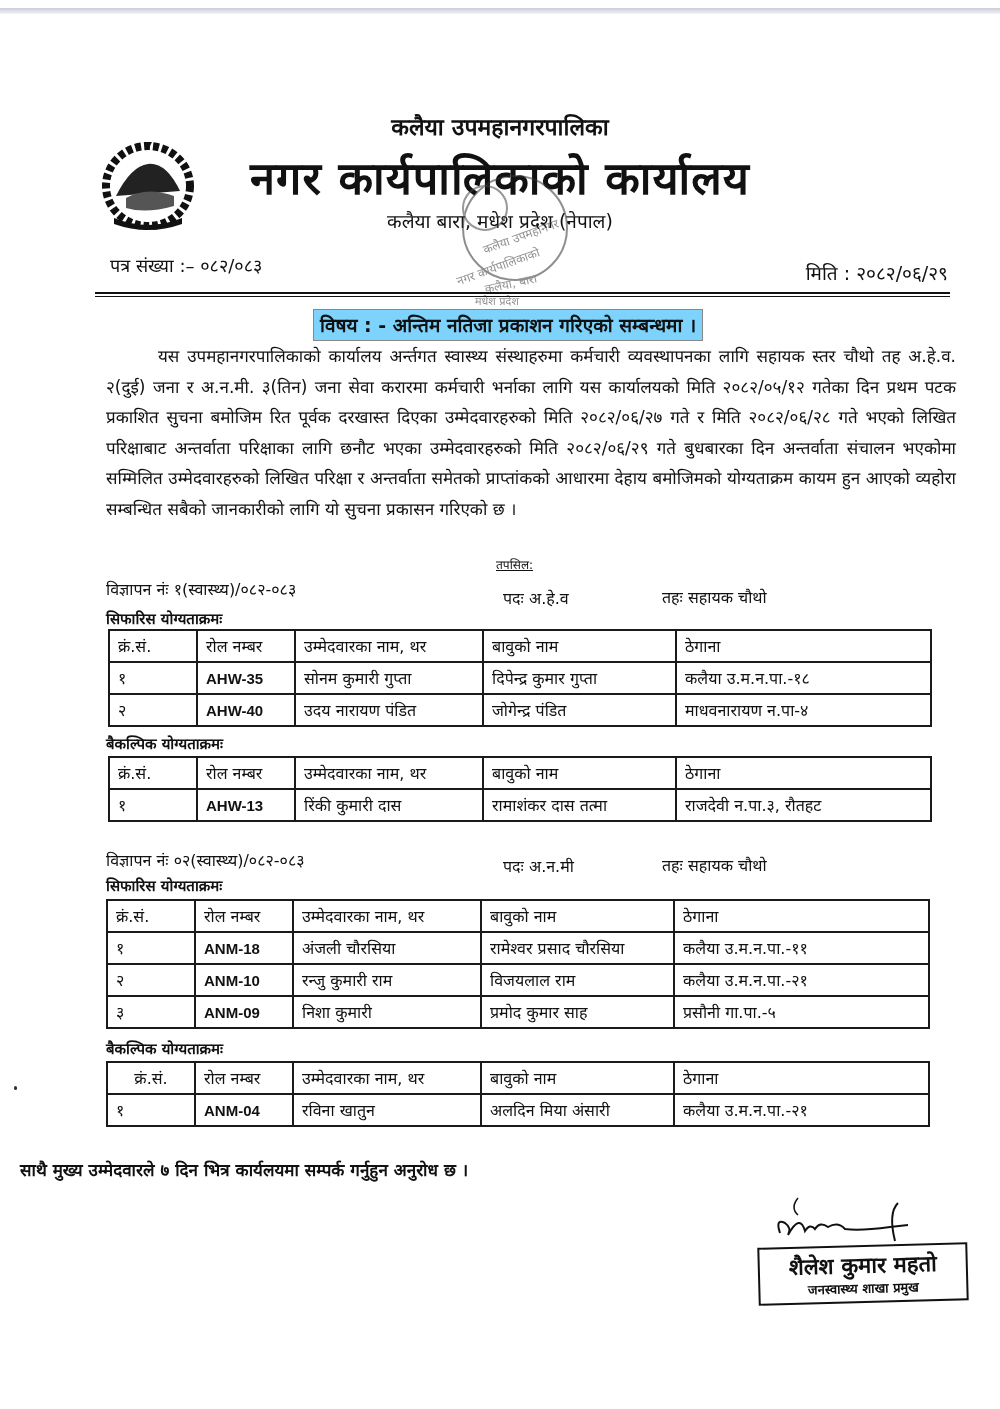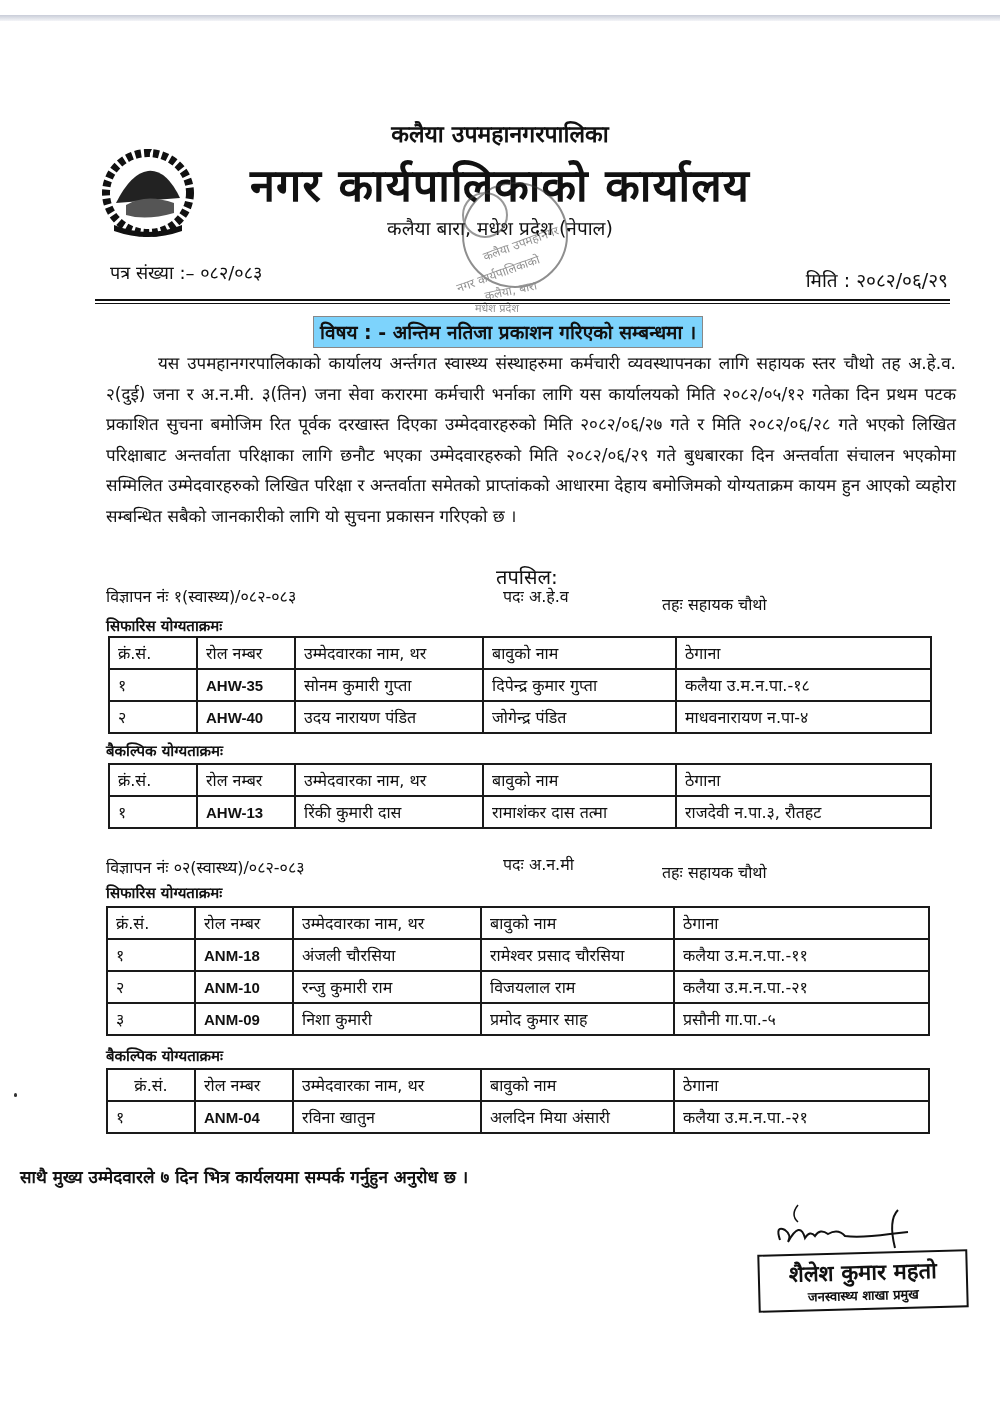--- a/index.html
+++ b/index.html
@@ -1,20 +1,20 @@
 <!DOCTYPE html>
 <html><head>
 <meta charset="utf-8">
 <style>
   html, body { margin: 0; padding: 0; }
   body {
     width: 1000px; height: 1409px; background: #ffffff; position: relative; overflow: hidden;
     font-family: "DejaVu Sans", "Liberation Sans", sans-serif; color: #111;
   }
-  .page { position: absolute; left: 0; top: 15px; width: 1000px; height: 1103px; }
+  .page { position: absolute; left: 0; top: 8px; width: 1000px; height: 1103px; }
   .top-scan { position: absolute; left: 0; top: 0; width: 1000px; height: 6px;
     background: linear-gradient(#c9cdd8, #f4f5f8); }
 
   
   .emblem { position: absolute; left: 96px; top: 128px; width: 104px; height: 96px; }
   .org-sub { position: absolute; left: 0; width: 1000px; top: 102px; text-align: center; font-size: 23px; font-weight: bold; }
   .org-title { position: absolute; left: 0; width: 1000px; top: 138px; text-align: center; font-size: 45px; font-weight: bold; letter-spacing: 1px; }
   .org-address { position: absolute; left: 0; width: 1000px; top: 200px; text-align: center; font-size: 19px; }
   .ref-no { position: absolute; left: 110px; top: 245px; font-size: 18px; }
   .date-top { position: absolute; right: 52px; top: 252px; font-size: 19px; }
@@ -22,24 +22,24 @@
   .rule2 { position: absolute; left: 95px; width: 855px; top: 288px; height: 1px; background: #111; }
 
   .stamp { position: absolute; left: 425px; top: 165px; width: 180px; height: 150px; opacity: 0.55; pointer-events: none; }
 
   .subject { position: absolute; left: 313px; top: 301px; padding: 2px 6px; font-size: 19px; font-weight: bold;
     background: #7dd3fc; border: 1px solid #888; }
 
   .body-para { position: absolute; left: 106px; top: 333px; width: 850px; font-size: 17px; line-height: 30.5px;
     text-align: justify; text-indent: 52px; }
 
-  .tapasil { position: absolute; left: 496px; top: 548px; font-size: 20px; }
+  .tapasil { position: absolute; left: 496px; top: 548px; font-size: 12px; text-decoration: underline; }
 
   .ad-line { position: absolute; left: 106px; font-size: 16px; }
-  .ad-post { position: absolute; left: 503px; font-size: 16px; }
+  .ad-post { position: absolute; left: 503px; font-size: 16px; margin-top: 9px; }
   .ad-level { position: absolute; left: 662px; font-size: 16px; margin-top: 8px; }
   .sec-label { position: absolute; left: 106px; font-size: 15px; font-weight: bold; }
 
   table.merit { position: absolute; border-collapse: collapse; font-size: 16px; }
   table.merit td { border: 2px solid #1a1a1a; padding: 2px 8px; height: 26px; white-space: nowrap; }
   .c1 { width: 70px; } .c2 { width: 80px; } .c3 { width: 170px; } .c4 { width: 175px; } .c5 { width: 237px; }
   .roll { font-family: "Liberation Sans", sans-serif; font-weight: bold; font-size: 15px; }
 
   .footer-note { position: absolute; left: 0; width: 1000px; top: 1150px; text-align: left; font-size: 17px; font-weight: bold; padding-left: 20px; }
 

